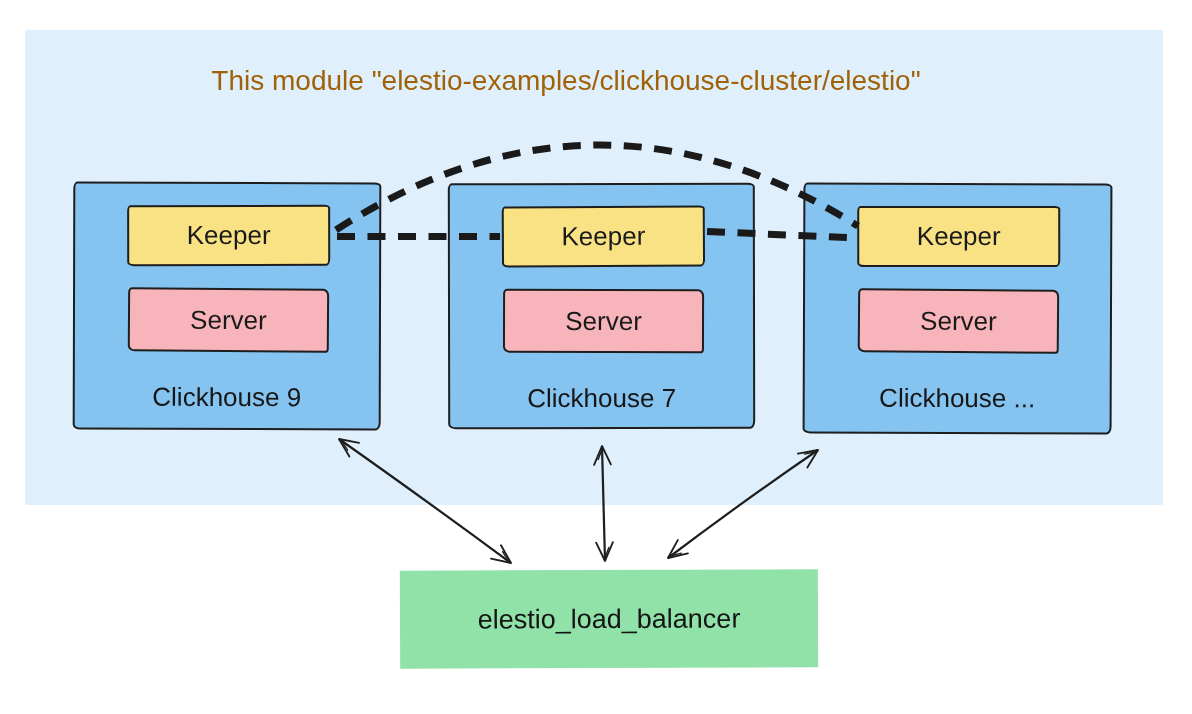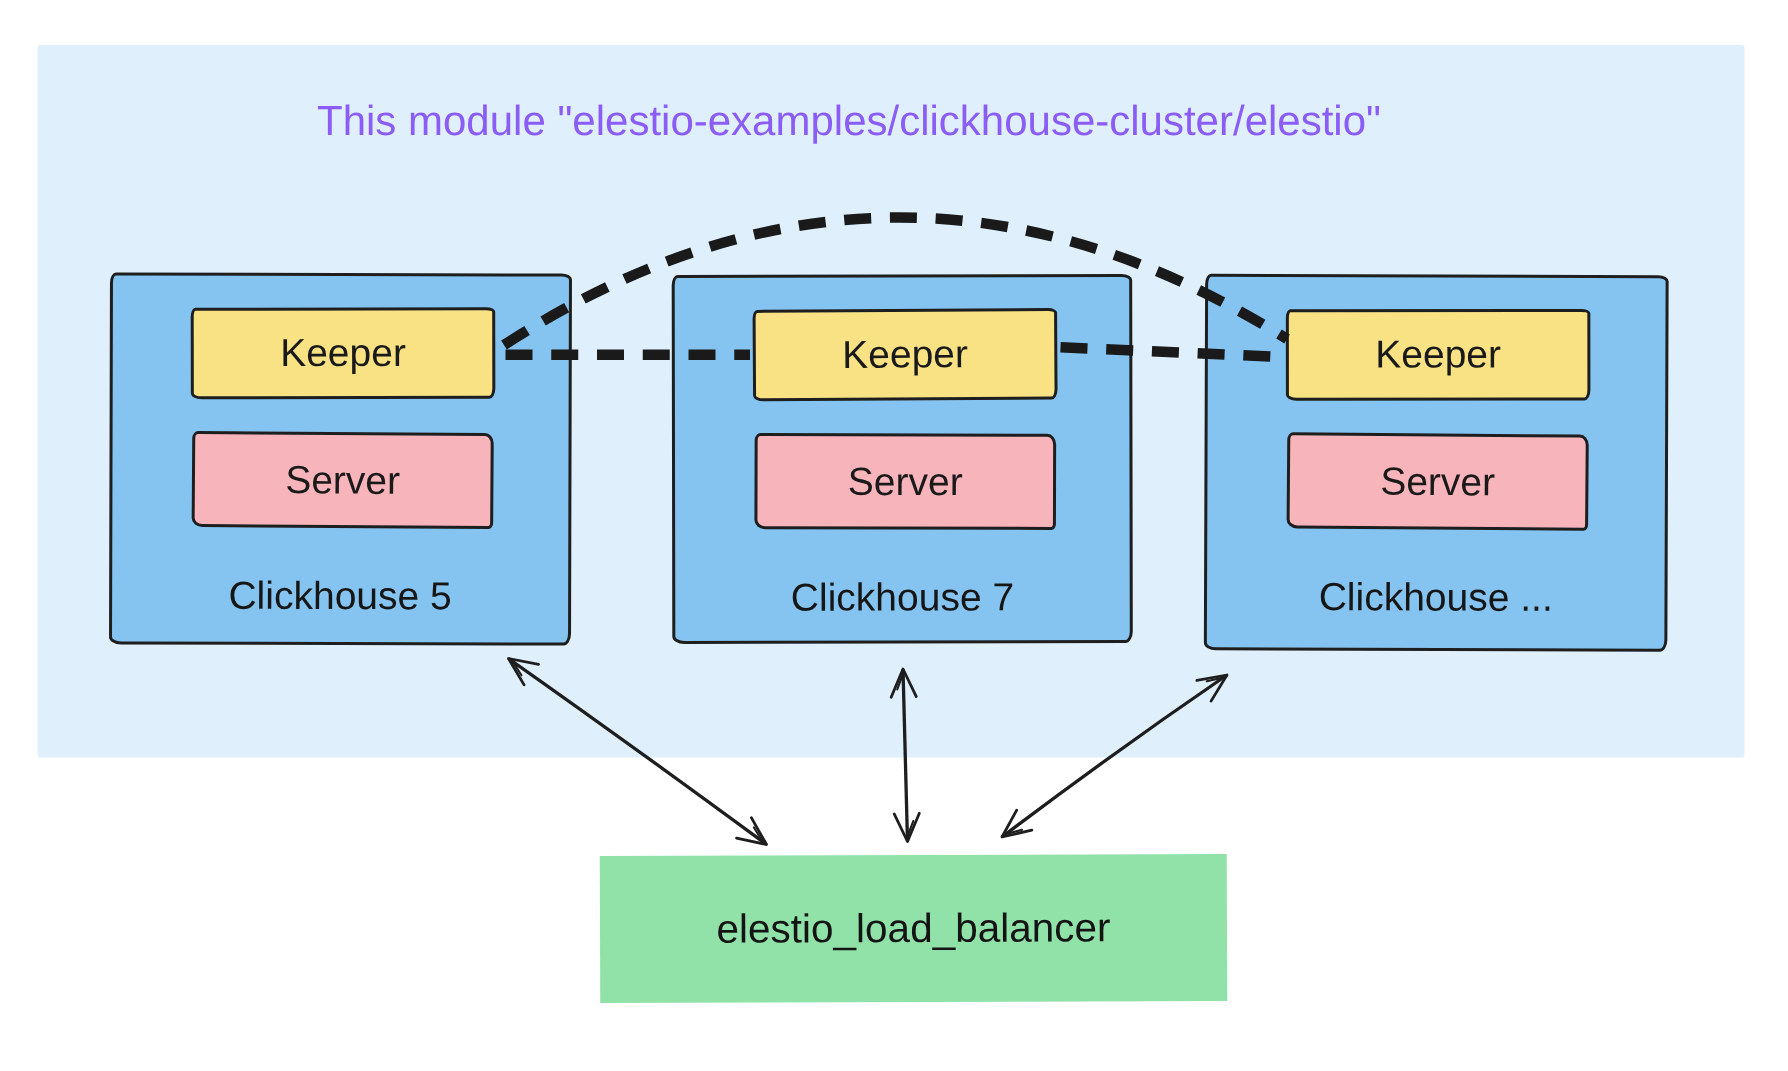--- a/index.html
+++ b/index.html
@@ -19,21 +19,21 @@
     background: #dff0fc;
     border-radius: 2px;
   }
   .title {
     position: absolute;
     left: 25px; top: 64px;
     width: 1082px;
     text-align: center;
     font-size: 28px;
     line-height: 34px;
-    color: #8b5cf6;
+    color: #a16207;
     white-space: nowrap;
   }
   .node {
     position: absolute;
     background: #85c4f0;
     border: 2.5px solid #1e1e1e;
     border-radius: 4px 7px 5px 8px / 7px 4px 8px 5px;
     box-sizing: border-box;
   }
   .node1 { left: 73px;  top: 182px; width: 308px; height: 248px; transform: rotate(0.15deg); }
@@ -97,21 +97,21 @@
 
   <div class="title">This module "elestio-examples/clickhouse-cluster/elestio"</div>
 
   <div class="node node1">
     <div class="keeper">
       <span>Keeper</span>
     </div>
     <div class="server">
       <span>Server</span>
     </div>
-    <div class="node-label">Clickhouse 5</div>
+    <div class="node-label">Clickhouse 9</div>
   </div>
 
   <div class="node node2">
     <div class="keeper">
       <span>Keeper</span>
     </div>
     <div class="server">
       <span>Server</span>
     </div>
     <div class="node-label">Clickhouse 7</div>

